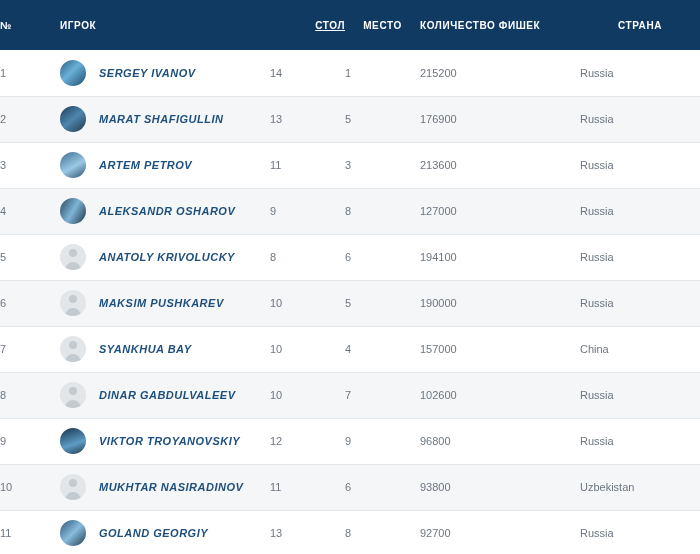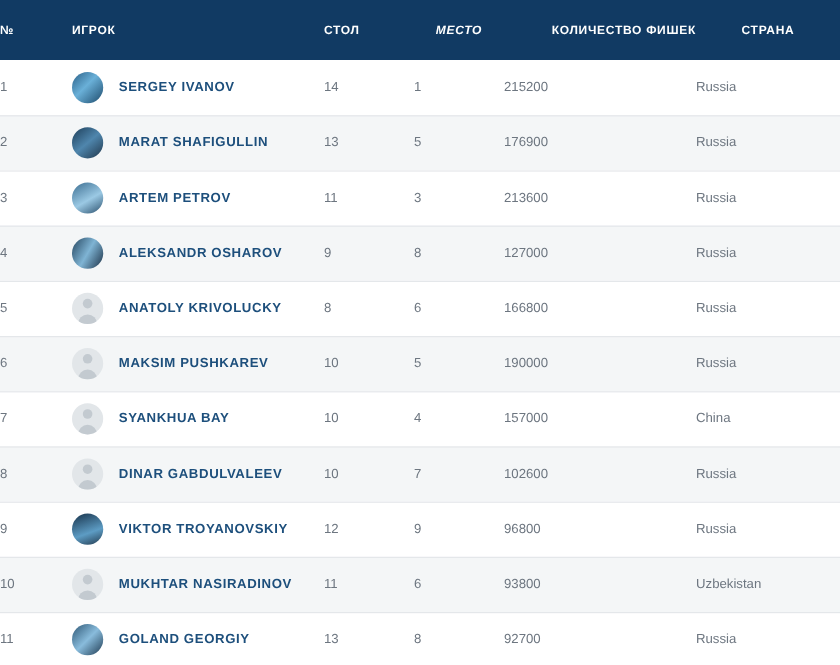--- a/index.html
+++ b/index.html
@@ -28,23 +28,23 @@
     font-size: 10px;
     font-weight: bold;
     letter-spacing: 0.6px;
     text-transform: uppercase;
     height: 50px;
     padding: 0;
     vertical-align: middle;
   }
   th.col-rank   { width: 60px;  text-align: left; padding-left: 26px; }
   th.col-player { width: 210px; text-align: left; padding-left: 32px; }
-  th.col-table  { width: 75px;  text-align: left; }
-  th.col-place  { width: 75px;  text-align: center; font-style: italic; }
-  th.col-chips  { width: 160px; text-align: right; }
+  th.col-table  { width: 75px;  text-align: right; text-decoration: underline; }
+  th.col-place  { width: 75px;  text-align: center; }
+  th.col-chips  { width: 160px; text-align: left; }
   th.col-country{ width: 120px; text-align: center; }
 
   table.standings tbody tr {
     height: 46px;
     border-bottom: 1px solid #e4e7ea;
   }
   table.standings tbody tr.odd  { background: #ffffff; }
   table.standings tbody tr.even { background: #f4f6f7; }
 
   table.standings tbody td {
@@ -59,20 +59,21 @@
     font-size: 11px;
     color: #6d7680;
   }
   td.player {
     padding-left: 28px;
   }
   .player-cell {
     display: flex;
     align-items: center;
     gap: 13px;
+    font-style: italic;
   }
   .avatar {
     width: 26px;
     height: 26px;
     border-radius: 50%;
     flex: 0 0 26px;
     background: #d8dde1;
     position: relative;
     overflow: hidden;
   }
@@ -186,21 +187,21 @@
         <tr class="odd">
           <td class="rank">5</td>
           <td class="player">
             <div class="player-cell">
               <span class="avatar placeholder"></span>
               <a class="player-name" href="#">ANATOLY KRIVOLUCKY</a>
             </div>
           </td>
           <td class="tbl">8</td>
           <td class="place">6</td>
-          <td class="chips">166800</td>
+          <td class="chips">194100</td>
           <td class="country">Russia</td>
         </tr>
         <tr class="even">
           <td class="rank">6</td>
           <td class="player">
             <div class="player-cell">
               <span class="avatar placeholder"></span>
               <a class="player-name" href="#">MAKSIM PUSHKAREV</a>
             </div>
           </td>

